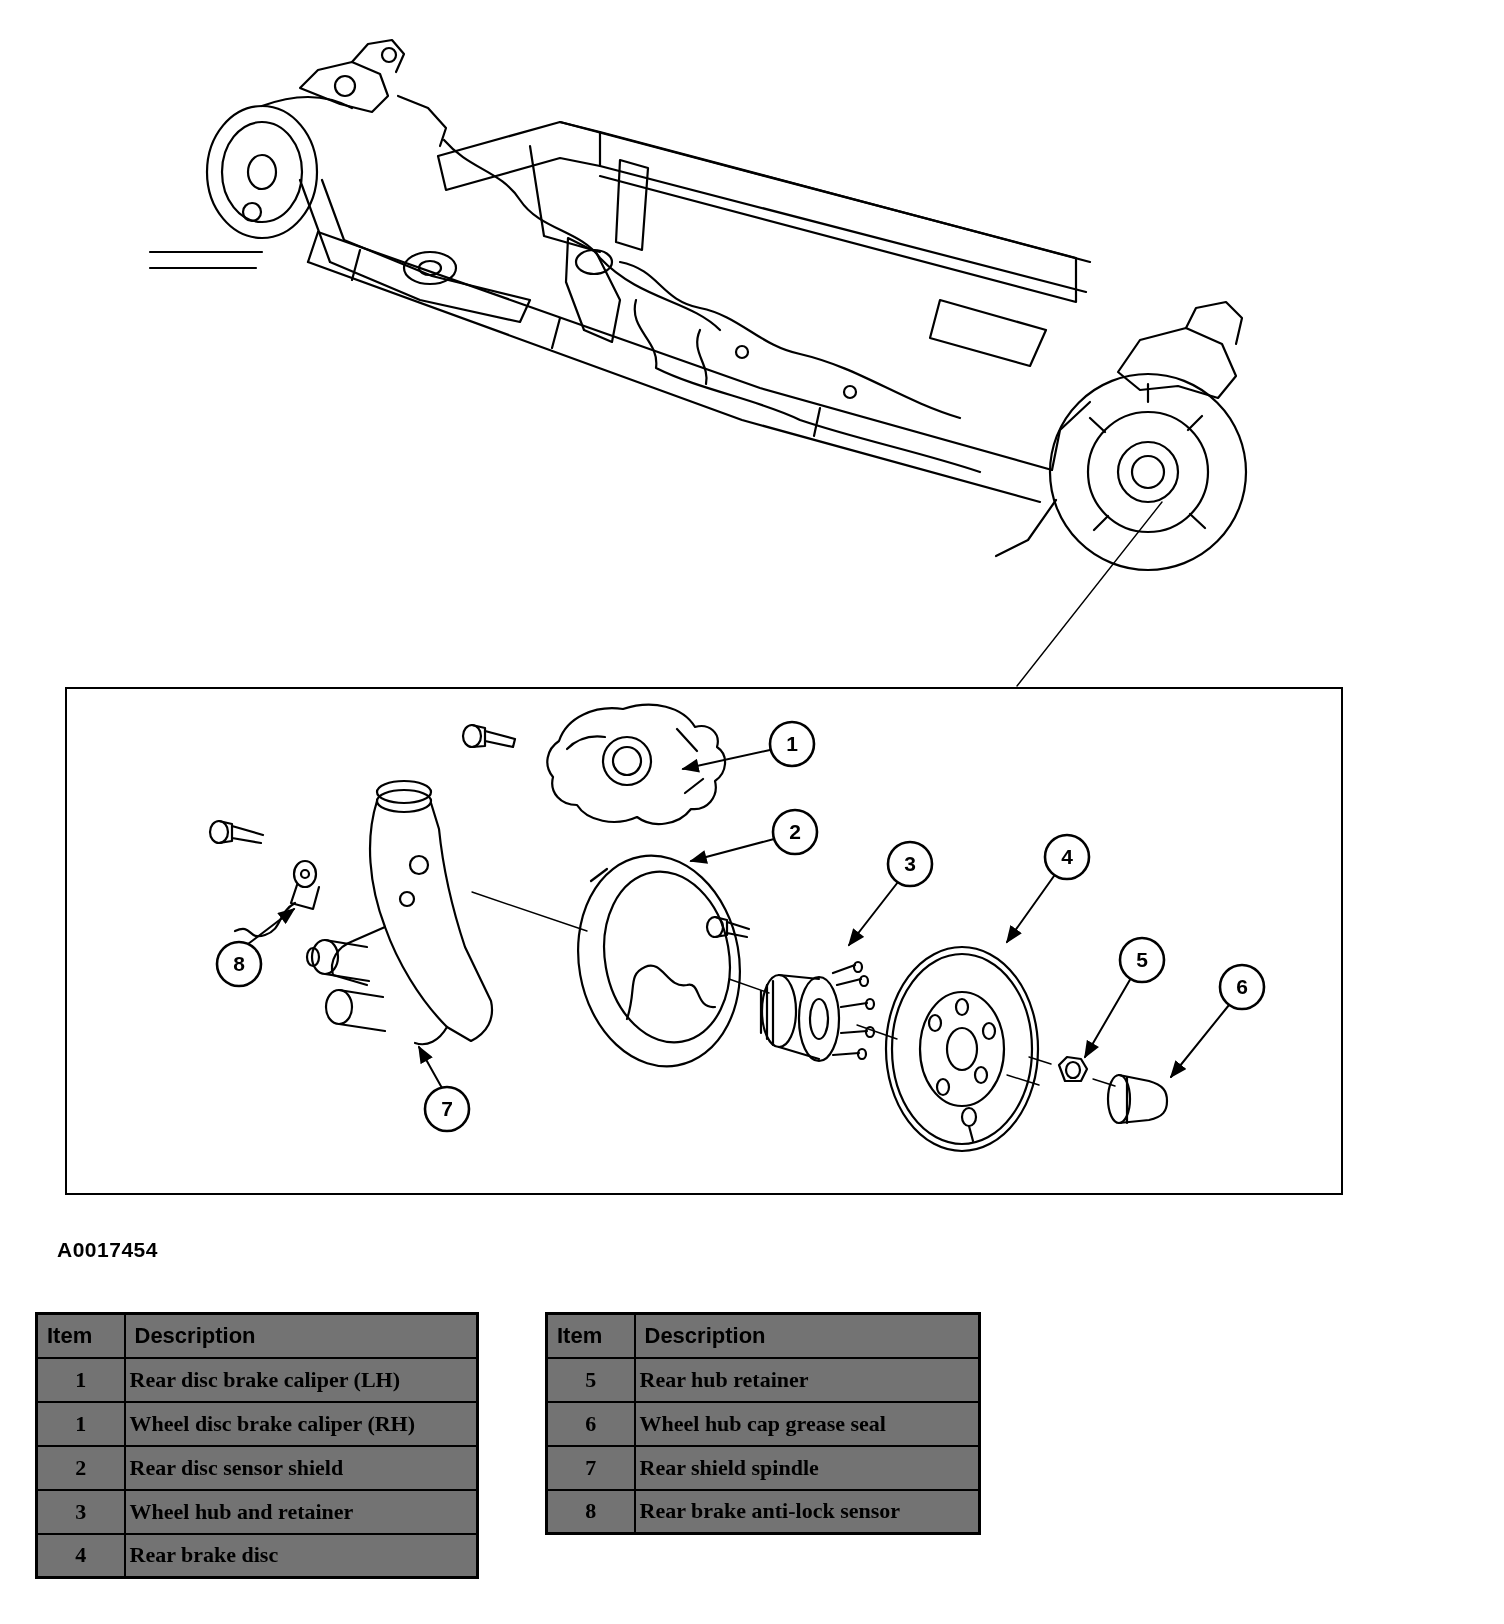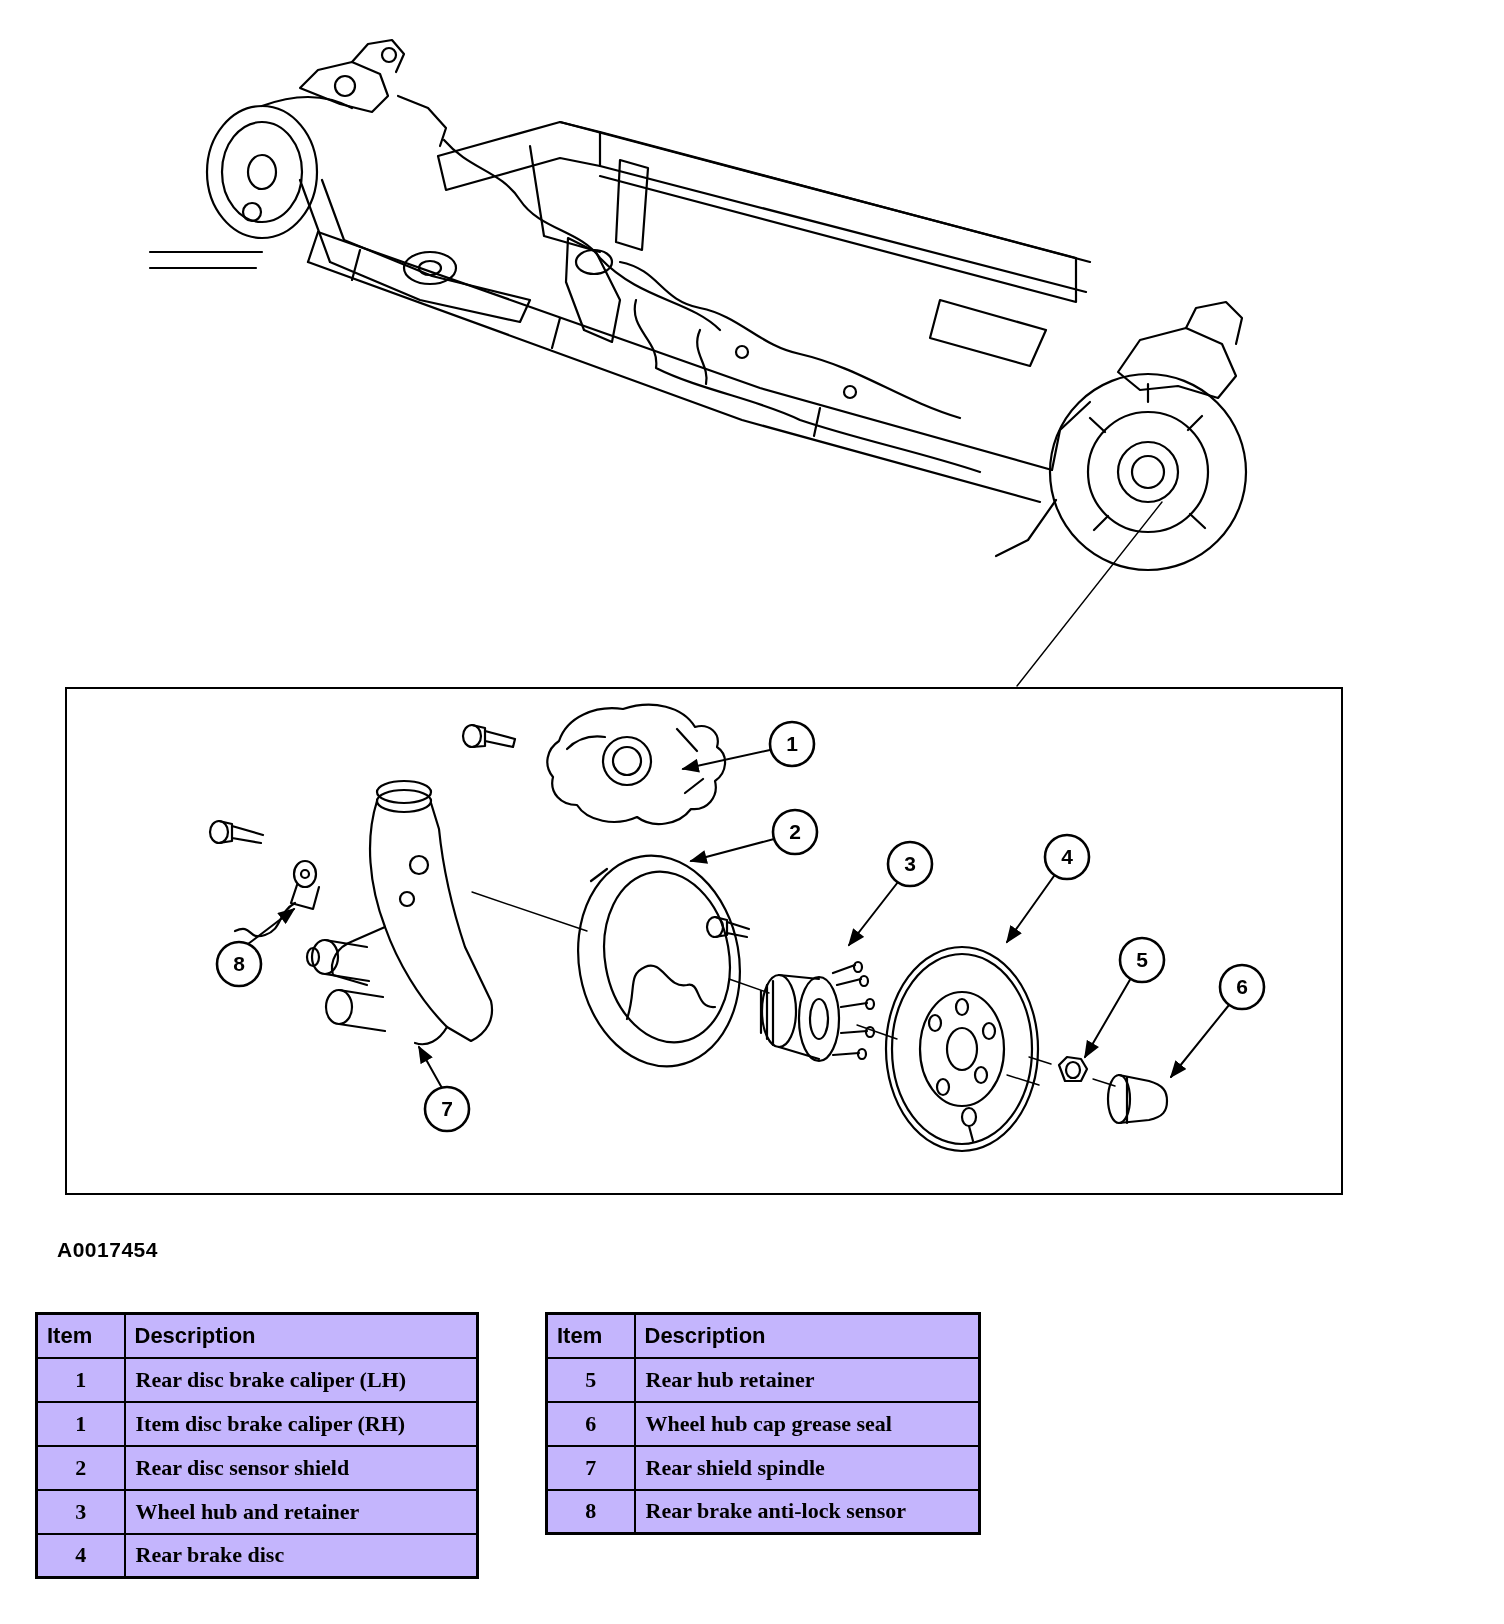--- a/index.html
+++ b/index.html
@@ -15,34 +15,34 @@
   }
   .exploded-box svg { position:absolute; left:0; top:0; }
 
   .figure-id {
     position:absolute; left:57px; top:1238px;
     font-family:Liberation Sans, sans-serif;
     font-weight:bold; font-size:21px; letter-spacing:0.5px;
   }
 
   table.parts-table {
-    position:absolute; border-collapse:collapse; background:#c4b5fd;
+    position:absolute; border-collapse:collapse; background:#737373;
     border:3px solid #000; table-layout:fixed;
   }
   table.parts-table.left  { left:35px;  top:1312px; width:444px; }
   table.parts-table.right { left:545px; top:1312px; width:436px; }
   .parts-table th, .parts-table td { border:2.5px solid #000; }
   .parts-table th {
     height:44px; font-family:"Liberation Sans", sans-serif;
     font-weight:bold; font-size:22px; text-align:left; padding-left:9px;
   }
   .parts-table th.item-head { width:88px; }
   .parts-table td { height:44px; font-family:"Liberation Serif", serif; font-weight:bold; font-size:22px; }
   .parts-table td.item-cell { text-align:center; }
-  .parts-table td.desc-cell { padding-left:10px; }
+  .parts-table td.desc-cell { padding-left:4px; }
 
   .lineart { stroke:#000; fill:none; stroke-width:2.2; stroke-linecap:round; stroke-linejoin:round; }
   .thin    { stroke-width:1.4; }
   .leader  { stroke:#000; stroke-width:2; fill:none; }
   .callout-circle { fill:#fff; stroke:#000; stroke-width:2.6; }
   .callout-num {
     font-family:"Liberation Sans", sans-serif; font-weight:bold; font-size:21px;
     text-anchor:middle; fill:#000;
   }
 </style>
@@ -279,21 +279,21 @@
     </thead>
     <tbody>
 
         <tr>
           <td class="item-cell">1</td>
           <td class="desc-cell">Rear disc brake caliper (LH)</td>
         </tr>
 
         <tr>
           <td class="item-cell">1</td>
-          <td class="desc-cell">Item disc brake caliper (RH)</td>
+          <td class="desc-cell">Wheel disc brake caliper (RH)</td>
         </tr>
 
         <tr>
           <td class="item-cell">2</td>
           <td class="desc-cell">Rear disc sensor shield</td>
         </tr>
 
         <tr>
           <td class="item-cell">3</td>
           <td class="desc-cell">Wheel hub and retainer</td>

